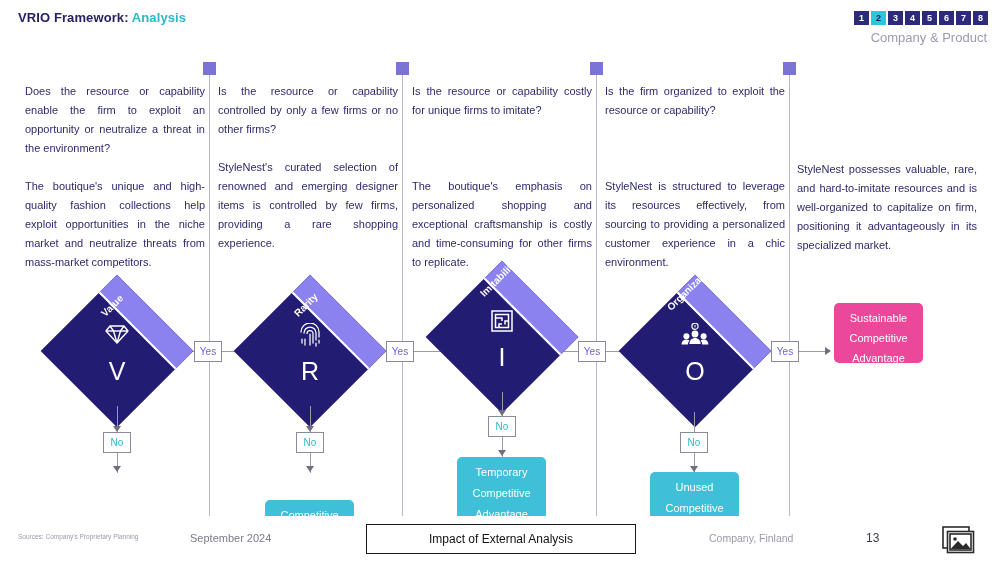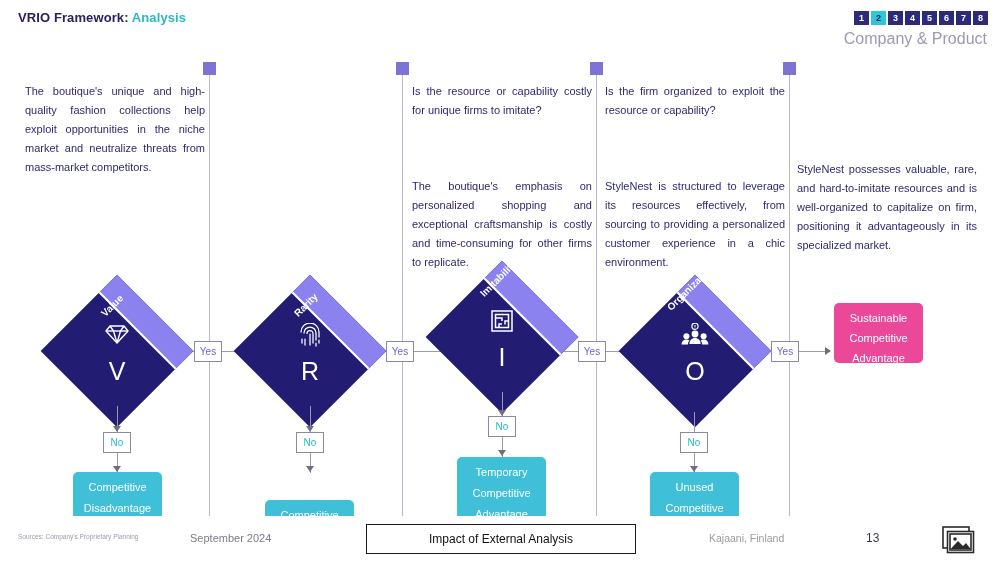--- a/index.html
+++ b/index.html
@@ -56,21 +56,21 @@
     line-height: 1;
   }
   .pager .pg.active {
     background: #2bc8d8;
     color: #1a1a5e;
   }
   .pager-label {
     position: absolute;
     right: 13px;
     top: 30px;
-    font-size: 16px;
+    font-size: 13px;
     color: #9b9bb0;
     white-space: nowrap;
   }
 
   
   .col-text {
     position: absolute;
     color: #2e2a6e;
     font-size: 11px;
     line-height: 19px;
@@ -320,23 +320,28 @@
   <div class="divider" style="left:402px; top:72px; height:444px;"></div>
   <div class="div-cap" style="left:396px; top:62px;"></div>
 
   <div class="divider" style="left:596px; top:72px; height:444px;"></div>
   <div class="div-cap" style="left:590px; top:62px;"></div>
 
   <div class="divider" style="left:789px; top:72px; height:444px;"></div>
   <div class="div-cap" style="left:783px; top:62px;"></div>
 
   <div class="col-text" style="left:25px; top:82px; width:180px;">
+    <p>Does the resource or capability enable the firm to exploit an opportunity or neutralize a threat in the environment?</p>
     <p>The boutique's unique and high-quality fashion collections help exploit opportunities in the niche market and neutralize threats from mass-market competitors.</p>
   </div>
 
+  <div class="col-text" style="left:218px; top:82px; width:180px;">
+    <p>Is the resource or capability controlled by only a few firms or no other firms?</p>
+    <p>StyleNest's curated selection of renowned and emerging designer items is controlled by few firms, providing a rare shopping experience.</p>
+  </div>
 
   <div class="col-text" style="left:412px; top:82px; width:180px;">
     <p>Is the resource or capability costly for unique firms to imitate?</p>
     <p style="margin-top:57px;">The boutique's emphasis on personalized shopping and exceptional craftsmanship is costly and time-consuming for other firms to replicate.</p>
   </div>
 
   <div class="col-text" style="left:605px; top:82px; width:180px;">
     <p>Is the firm organized to exploit the resource or capability?</p>
     <p style="margin-top:57px;">StyleNest is structured to leverage its resources effectively, from sourcing to providing a personalized customer experience in a chic environment.</p>
   </div>
@@ -438,21 +443,20 @@
   <div class="conn-box yes" style="left:194px; top:341px; width:28px; height:21px;">Yes</div>
   <div class="conn-box yes" style="left:386px; top:341px; width:28px; height:21px;">Yes</div>
   <div class="conn-box yes" style="left:578px; top:341px; width:28px; height:21px;">Yes</div>
   <div class="conn-box yes" style="left:771px; top:341px; width:28px; height:21px;">Yes</div>
 
   <div class="vline" style="left:117px; top:406px; height:26px;"></div>
   <div class="arrow-down" style="left:113px; top:426px;"></div>
   <div class="conn-box no" style="left:103px; top:432px; width:28px; height:21px;">No</div>
   <div class="vline" style="left:117px; top:453px; height:20px;"></div>
   <div class="arrow-down" style="left:113px; top:466px;"></div>
-  <div class="outcome" style="left:73px; top:472px; width:89px; height:48px;">Competitive Disadvantage</div>
 
   <div class="vline" style="left:310px; top:406px; height:26px;"></div>
   <div class="arrow-down" style="left:306px; top:426px;"></div>
   <div class="conn-box no" style="left:296px; top:432px; width:28px; height:21px;">No</div>
   <div class="vline" style="left:310px; top:453px; height:20px;"></div>
   <div class="arrow-down" style="left:306px; top:466px;"></div>
   <div class="outcome" style="left:265px; top:500px; width:89px; height:48px;">Competitive Parity</div>
 
   <div class="vline" style="left:502px; top:392px; height:24px;"></div>
   <div class="arrow-down" style="left:498px; top:410px;"></div>
@@ -472,21 +476,21 @@
 
   <div class="footer-bar"></div>
 
   <div class="footer-sources">Sources: Company's Proprietary Planning</div>
   <div class="footer-date">September 2024</div>
 
   <div class="footer-center-box">
     <span>Impact of External Analysis</span>
   </div>
 
-  <div class="footer-location">Kajaani, Finland</div>
+  <div class="footer-location">Company, Finland</div>
   <div class="footer-pagenum">13</div>
 
   <div class="footer-icon">
     <svg width="36" height="28" viewBox="0 0 36 28" fill="none" stroke="#2a2a2a" stroke-width="1.6">
       <rect x="1" y="1" width="26" height="21"></rect>
       <rect x="5.5" y="5.5" width="26" height="21" fill="#ffffff"></rect>
       <rect x="8" y="8" width="21" height="16" fill="#ffffff"></rect>
       <circle cx="13" cy="13" r="1.8" fill="#2a2a2a" stroke="none"></circle>
       <path d="M8.6 23 L16 15 L21 20 L24 17 L28.6 23 Z" fill="#2a2a2a" stroke="none"></path>
     </svg>

